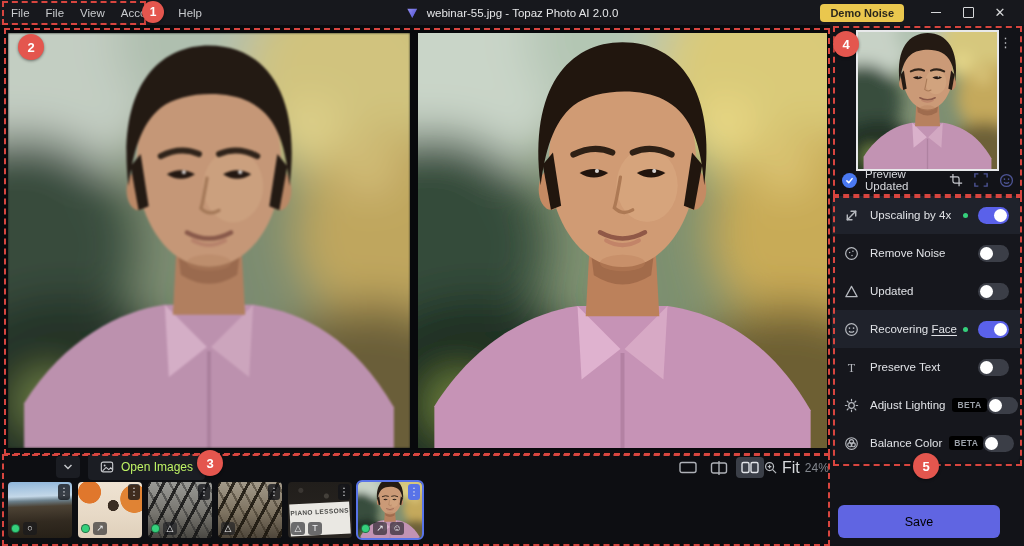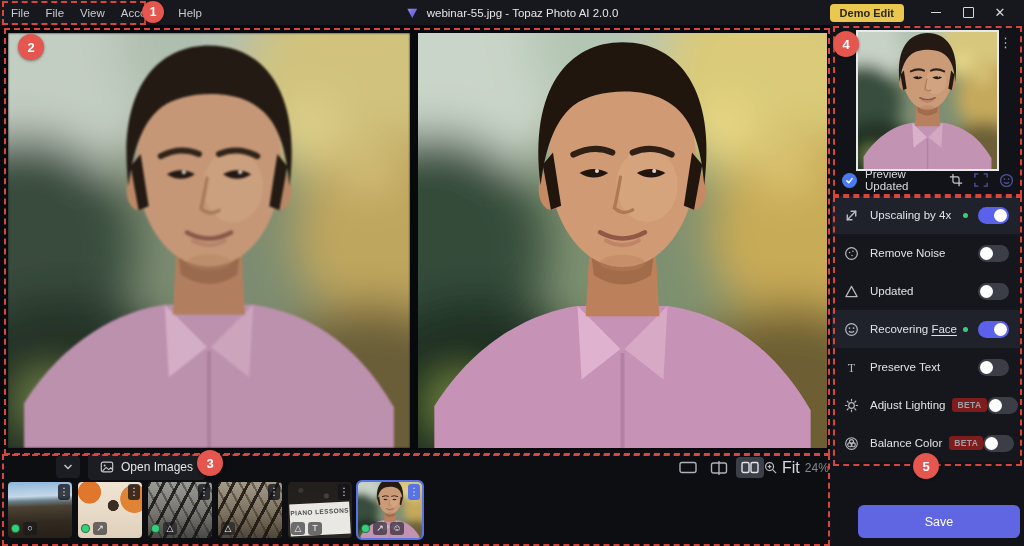--- a/index.html
+++ b/index.html
@@ -19,21 +19,21 @@
   .canvas{position:absolute;top:25px;left:0;width:830px;height:425px;background:#08090c;}
   .img-panel{position:absolute;top:8px;overflow:hidden;background:#1a2018;}
   .img-before{left:8px;width:402px;height:415px;}
   .img-after{left:418px;width:409px;height:415px;}
   .portrait-slot{width:100%;height:100%;}
   .img-before .portrait-slot{filter:blur(1.1px) saturate(.95) brightness(.98);}
   .img-after .portrait-slot{filter:contrast(1.04) saturate(1.05);}
   
   .bottombar{position:absolute;left:0;top:450px;width:830px;height:96px;background:#0d0e12;}
   .chev-btn{position:absolute;left:56px;top:6px;width:24px;height:22px;background:#1b1d23;border-radius:4px;display:flex;align-items:center;justify-content:center;}
-  .open-btn{position:absolute;left:88px;top:4px;height:26px;background:#1b1d23;border-radius:4px;display:flex;align-items:center;gap:7px;padding:0 12px;color:#e5e5e5;font-size:12px;}
+  .open-btn{position:absolute;left:88px;top:4px;height:26px;background:#1b1d23;border-radius:4px;display:flex;align-items:center;gap:7px;padding:0 12px;color:#bef264;font-size:12px;}
   .vm{position:absolute;top:7px;width:28px;height:21px;display:flex;align-items:center;justify-content:center;border-radius:4px;}
   .vm.sel{background:#3b3f48;}
   .zoomctl{position:absolute;left:764px;top:7px;height:21px;display:flex;align-items:center;gap:5px;}
   .fit-label{font-size:16px;color:#d7d9dc;}
   .zoom-val{font-size:12px;color:#83878e;}
   .strip{position:absolute;top:32px;left:8px;display:flex;gap:6px;}
   .thumb{position:relative;width:64px;height:56px;border-radius:4px;overflow:hidden;background:#222;flex:none;}
   .thumb.sel{outline:2px solid #5873e8;}
   .tdots{position:absolute;top:2px;right:2px;width:12px;height:16px;background:rgba(18,19,24,.78);border-radius:3px;color:#e8e9ec;font-size:10px;line-height:15px;text-align:center;}
   .thumb.sel .tdots{background:#5873e8;}
@@ -54,29 +54,29 @@
   .status-row{position:absolute;left:12px;top:144px;right:10px;height:22px;display:flex;align-items:center;}
   .chk{width:15px;height:15px;border-radius:50%;background:#4a79f2;display:flex;align-items:center;justify-content:center;margin-right:8px;flex:none;}
   .status-text{font-size:11.5px;color:#d8dade;flex:1;}
   .pv-actions{display:flex;align-items:center;gap:11px;}
   .filters{position:absolute;left:2px;top:171px;width:188px;height:266px;background:#16171d;border-radius:6px;overflow:hidden;}
   .frow{position:relative;height:38px;display:flex;align-items:center;padding:0 11px;box-sizing:border-box;}
   .frow.on{background:#1f222b;}
   .ficon{width:17px;height:17px;margin-right:10px;color:#b6b9bf;display:flex;align-items:center;justify-content:center;flex:none;}
   .flabel{font-size:11.5px;color:#e0e2e6;white-space:nowrap;}
   .u{text-decoration:underline;text-underline-offset:2px;}
-  .beta{margin-left:7px;background:#7f1d1d;color:#9ba0a8;font-size:8.5px;padding:2px 5px;border-radius:3px;letter-spacing:.4px;font-weight:700;}
+  .beta{margin-left:7px;background:#000000;color:#9ba0a8;font-size:8.5px;padding:2px 5px;border-radius:3px;letter-spacing:.4px;font-weight:700;}
   .fspace{flex:1;}
   .gdot{width:5px;height:5px;border-radius:50%;background:#35d07c;margin-right:10px;display:none;flex:none;}
   .frow.on .gdot{display:block;}
   .toggle{width:31px;height:17px;border-radius:9px;background:#3b3e47;position:relative;flex:none;}
   .toggle::after{content:"";position:absolute;width:13px;height:13px;border-radius:50%;background:#fff;top:2px;left:2px;transition:left .1s;}
   .frow.on .toggle{background:#5a61ea;}
   .frow.on .toggle::after{left:16px;}
-  .save-btn{position:absolute;left:28px;top:480px;width:162px;height:33px;background:#6065e2;border-radius:6px;color:#ffffff;font-size:12.5px;display:flex;align-items:center;justify-content:center;}
+  .save-btn{position:absolute;left:8px;top:480px;width:162px;height:33px;background:#6065e2;border-radius:6px;color:#000000;font-size:12.5px;display:flex;align-items:center;justify-content:center;}
   
   .ann-box{position:absolute;border:2px dashed #d8453f;pointer-events:none;z-index:9;}
   .ab1{left:2px;top:1px;width:140px;height:20px;}
   .ab2{left:4px;top:28px;width:822px;height:423px;}
   .ab3{left:2px;top:454px;width:824px;height:88px;}
   .ab4{left:833px;top:26px;width:185px;height:166px;}
   .ab5{left:833px;top:196px;width:185px;height:266px;}
   .ann-circle{position:absolute;width:26px;height:26px;border-radius:50%;background:#e4564e;color:#fff;font-size:13px;font-weight:700;display:flex;align-items:center;justify-content:center;z-index:10;box-shadow:0 1px 3px rgba(0,0,0,.45);}
   .ac1{left:142px;top:1px;width:22px;height:22px;font-size:12px;}
   .ac2{left:18px;top:34px;}
@@ -107,21 +107,21 @@
                 <stop offset="1" stop-color="#4f55d4"></stop>
           </linearGradient>
             </defs>
           <path d="M3 5 L21 5 L12 22 Z" fill="url(#lg1)"></path>
           <path d="M3 5 L12 9 L21 5 L12 22 L12 9 Z" fill="#6d6ae0" opacity=".55"></path>
         </svg>
       </span>
       <span>webinar-55.jpg - Topaz Photo AI 2.0.0</span>
     </div>
     <div class="tb-right">
-      <span class="demo">Demo Edit</span>
+      <span class="demo">Demo Noise</span>
       <span class="winbtn">
           <span class="minline"></span>
         </span>
       <span class="winbtn">
           <span class="maxbox"></span>
         </span>
       <span class="winbtn">✕</span>
     </div>
   </div>
 

